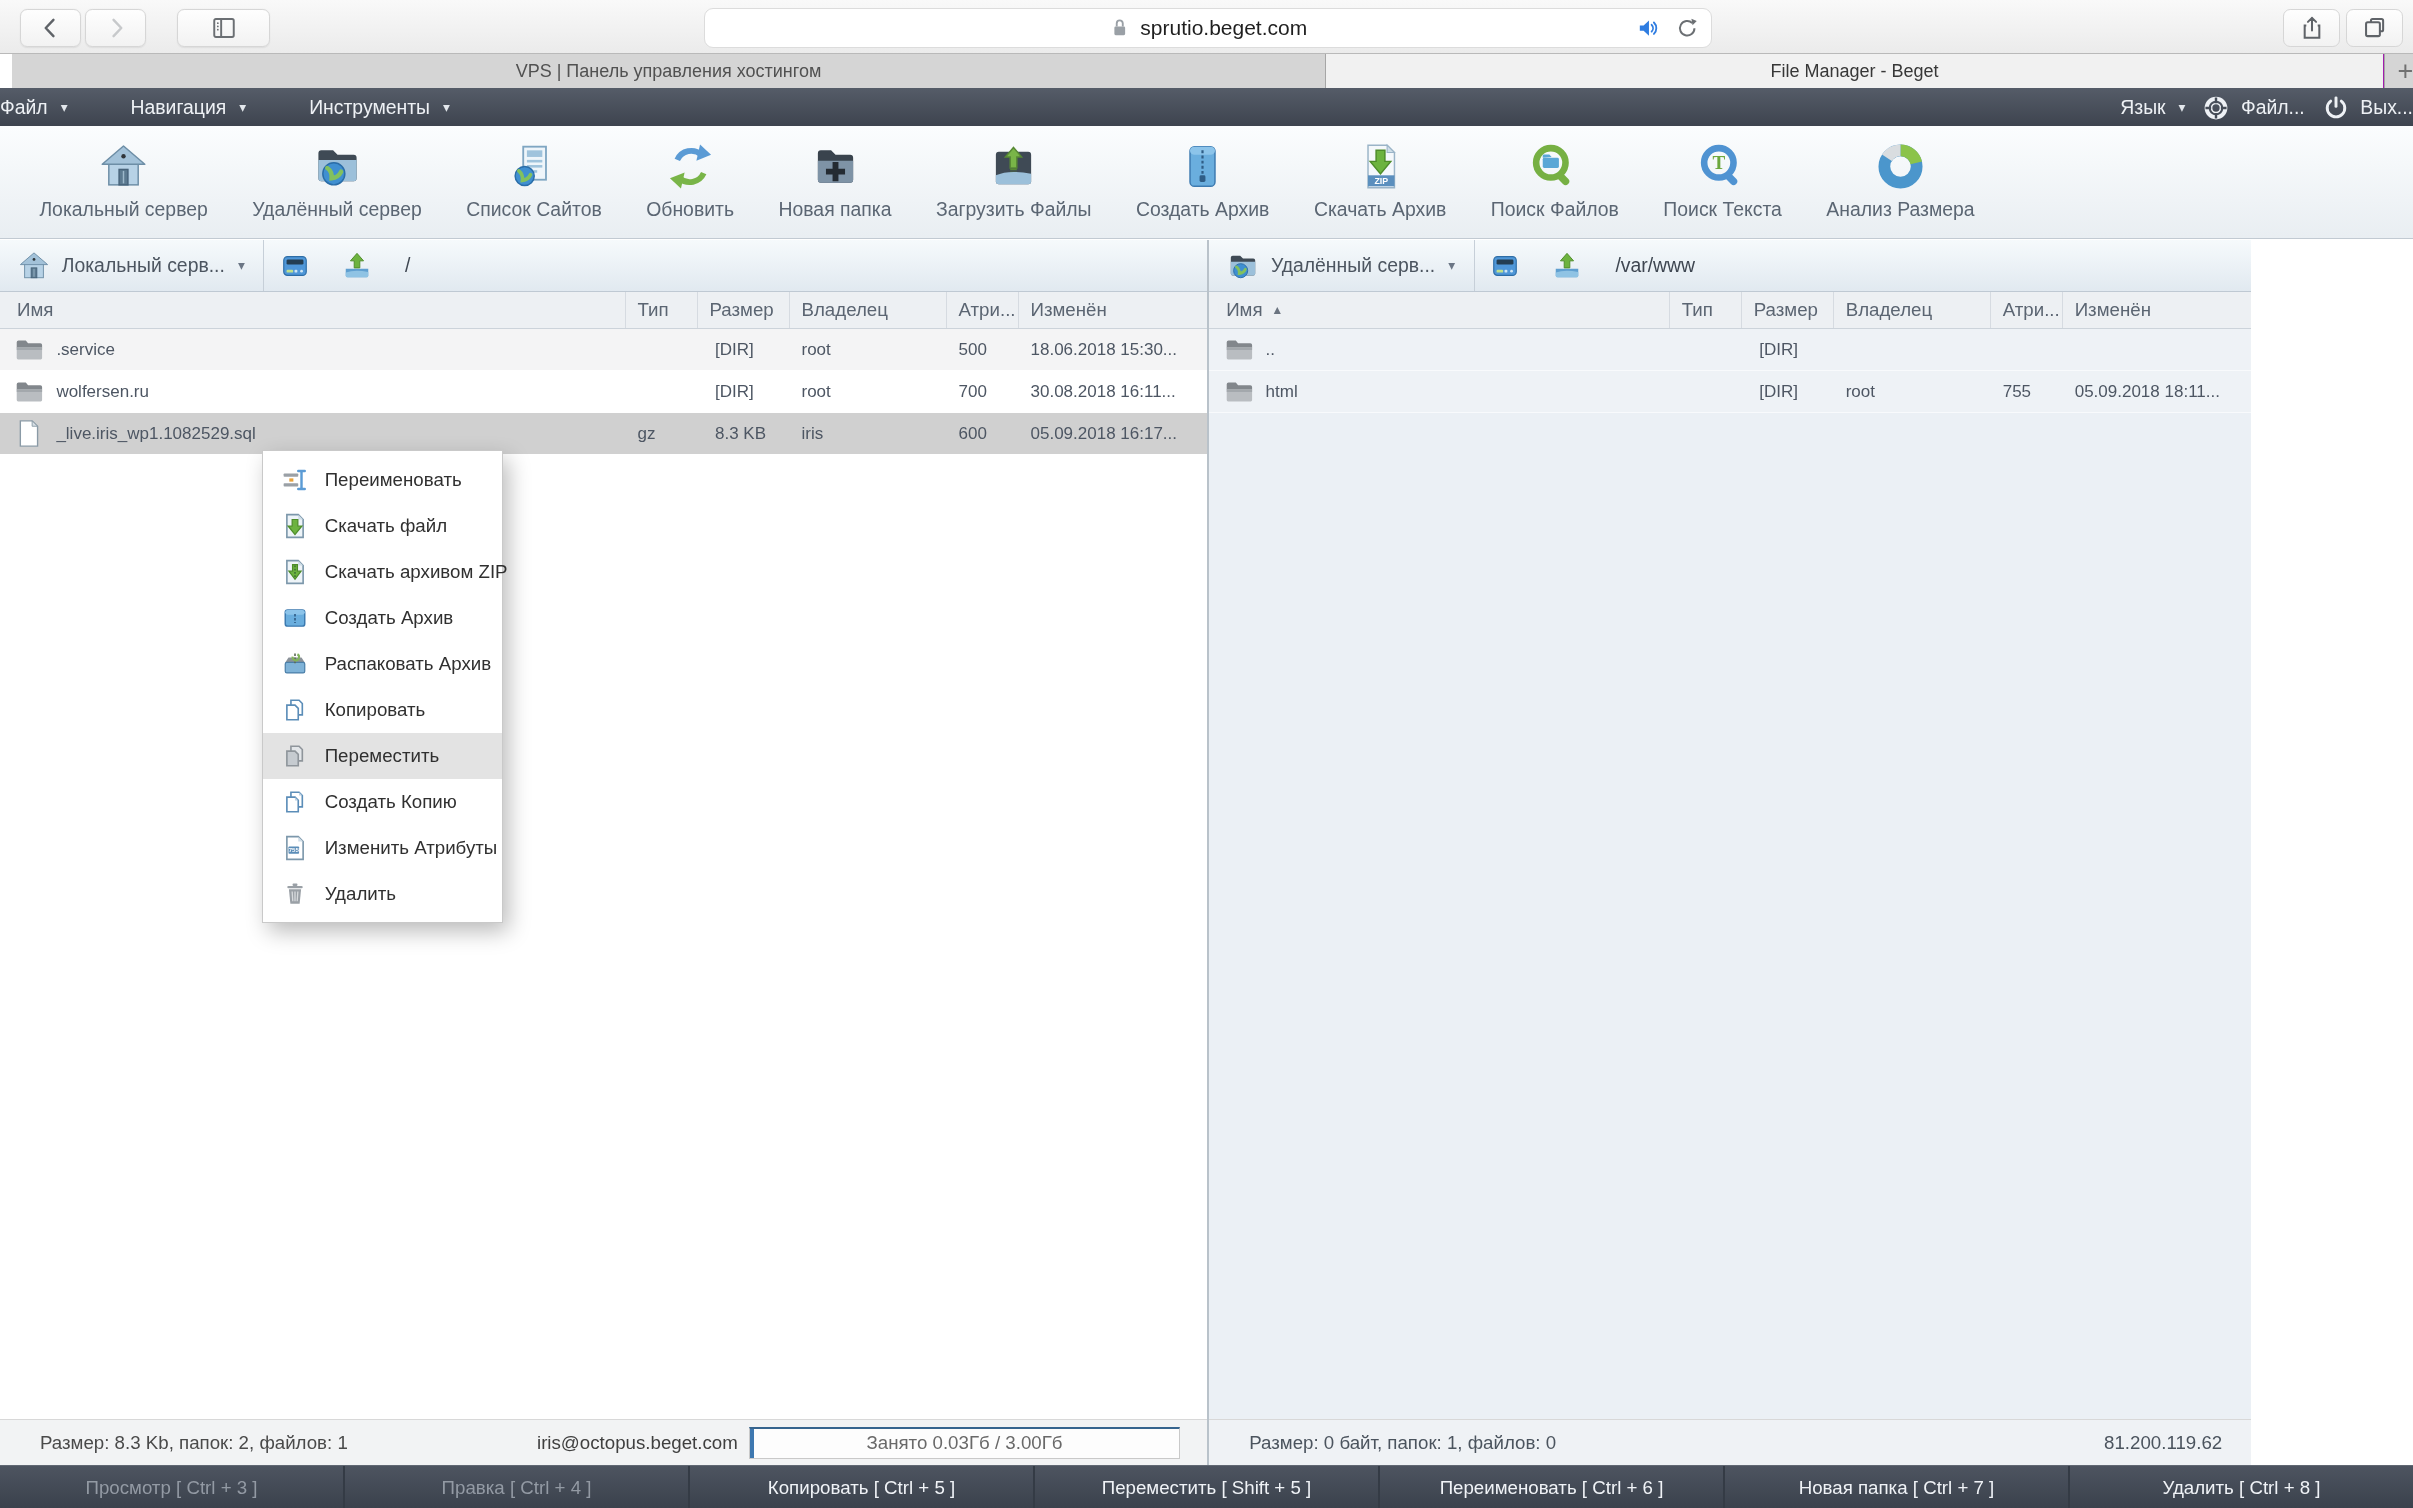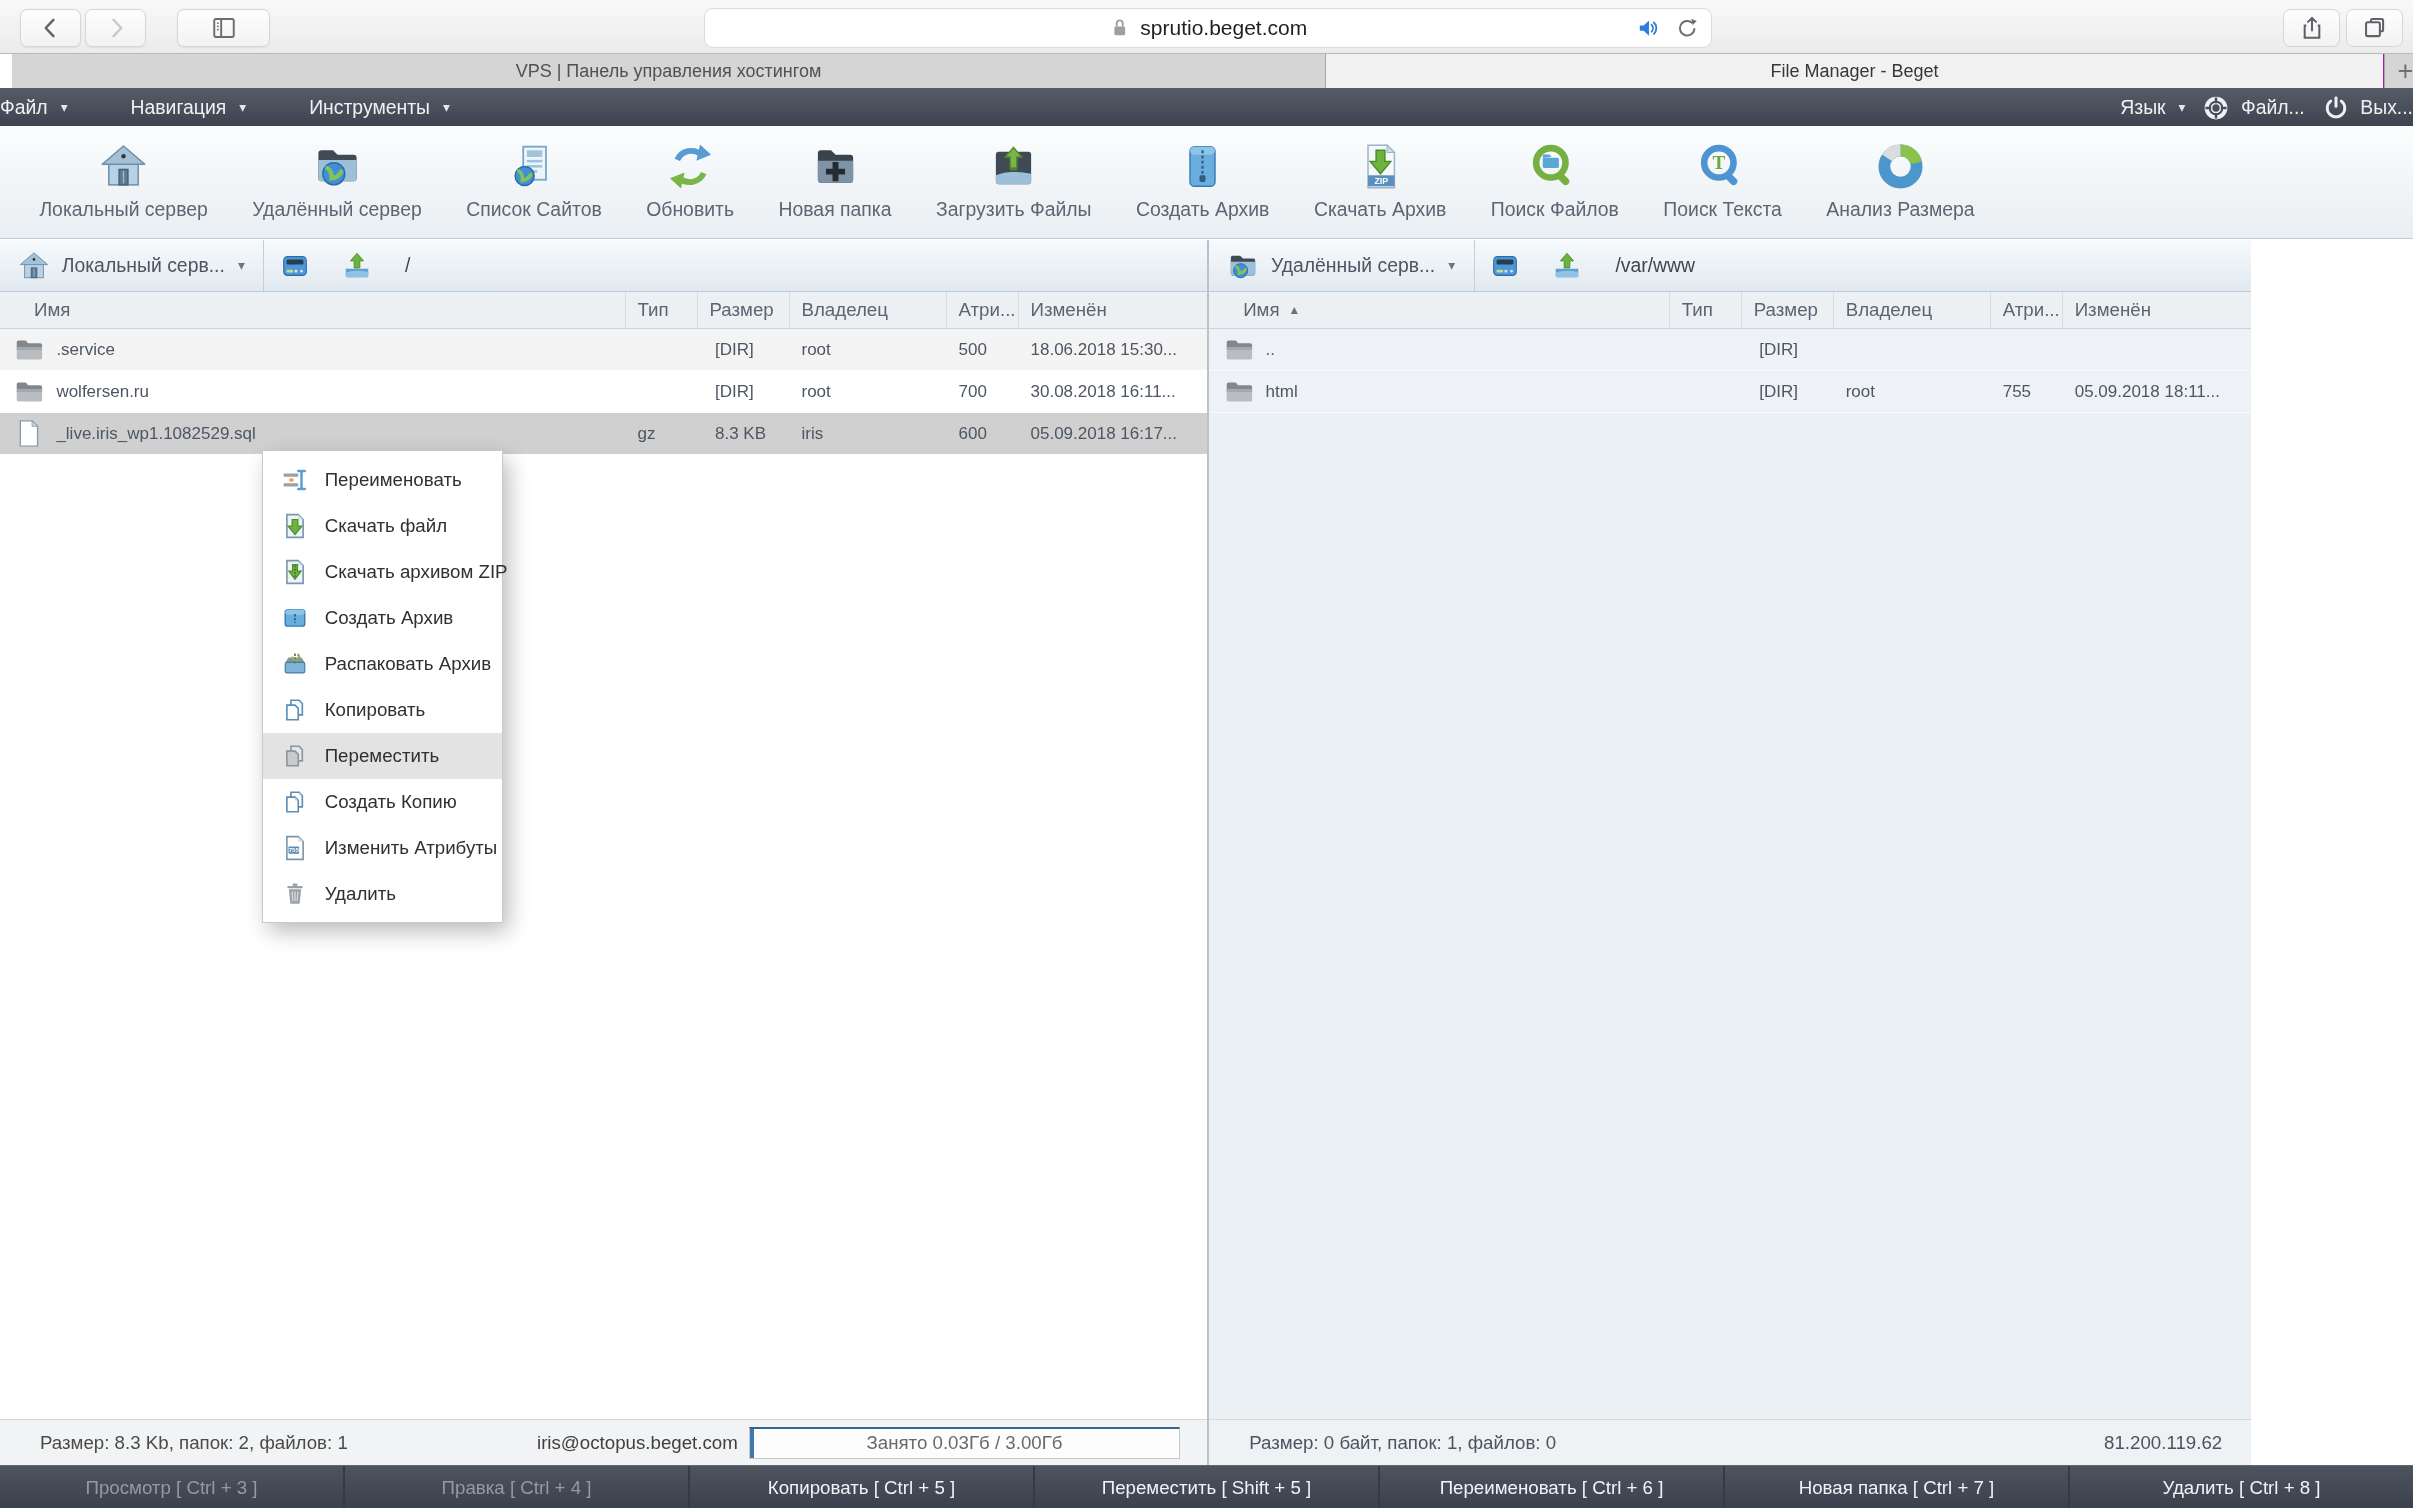--- a/index.html
+++ b/index.html
@@ -70,21 +70,21 @@
   .server-select{display:flex;align-items:center;gap:13px;padding:0 18.7px;height:100%}
   .ph-divider{width:0.7px;height:100%;background:#c6cfd8}
   .ph-btn{display:flex;align-items:center;justify-content:center;padding:0 16px;height:100%}
   .ph-icon svg{width:30px;height:30px}
   .path{margin-left:17px;color:#3e4651}
 
   .thead{height:37px;min-height:37px;background:#edf0f3;border-bottom:0.7px solid #ccd3da;
     display:flex;font-size:18.7px;color:#5b6572;box-sizing:border-box}
   .hcell{display:flex;align-items:center;border-right:0.7px solid #d6dbe1;padding-left:11.5px;box-sizing:border-box;gap:8.6px}
   .hcell:last-child{border-right:none}
-  .hcell.c-name{padding-left:34px}
+  .hcell.c-name{padding-left:17px}
   .sort-arrow{font-size:12.2px;color:#6b7480}
   .c-name{flex:1;min-width:0}
   .c-type{width:72px;min-width:72px}
   .c-size{width:92px;min-width:92px}
   .c-owner{width:157px;min-width:157px}
   .c-attrs{width:72px;min-width:72px}
   .c-modified{width:188px;min-width:188px}
 
   .files{flex:1;overflow:hidden;font-size:17px;color:#4d5663}
   .pane-col.left .files{background:#fff}

